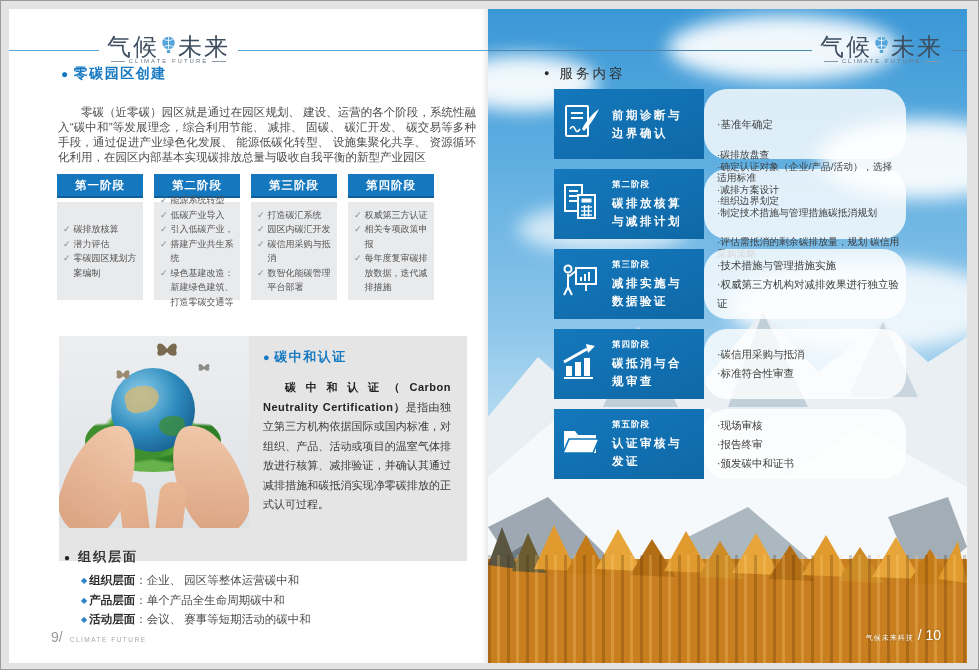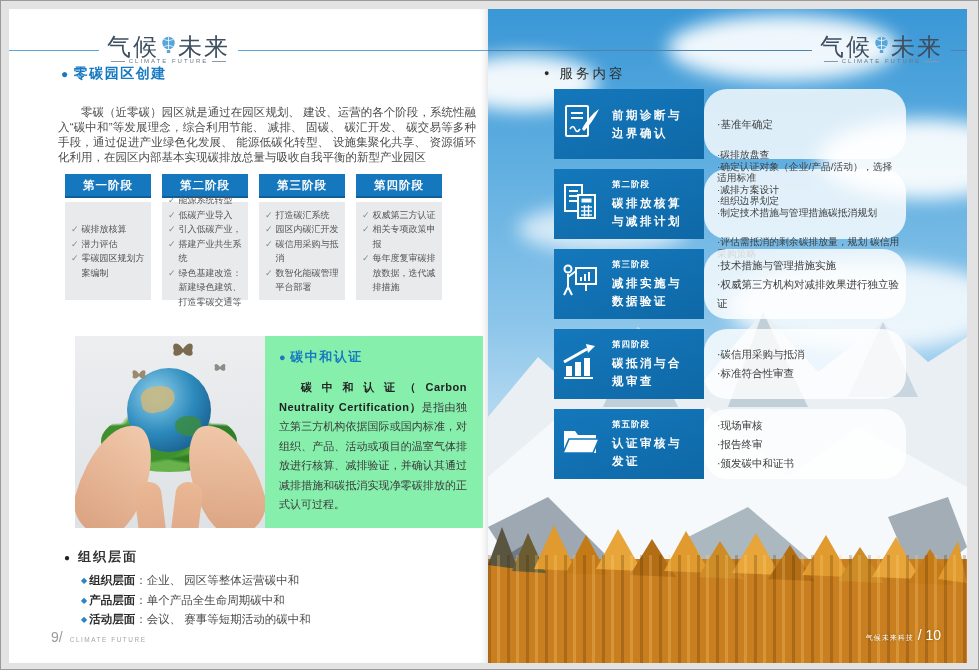--- a/index.html
+++ b/index.html
@@ -16,29 +16,29 @@
   .logo-row{display:flex;align-items:center;gap:2px;font-weight:normal;font-size:24px;color:#3d4e60;letter-spacing:2px;line-height:19px;}
   .logo-sub{font-size:6px;color:#6b7886;letter-spacing:2px;margin-top:2px;display:flex;align-items:center;gap:4px;}
   .logo-sub::before,.logo-sub::after{content:"";width:14px;height:1px;background:#8a97a5;}
   .balloon{display:inline-block;}
 
   
   .sec-title{position:absolute;left:52px;top:56px;font-size:14px;font-weight:bold;color:#1679c2;letter-spacing:1.5px;}
   .sec-title .dot{font-size:12px;margin-right:4px;}
   .intro{position:absolute;left:49px;top:84px;width:418px;font-size:11.5px;line-height:15px;color:#4c4c4c;text-align:justify;text-indent:2em;}
 
-  .stages{position:absolute;left:56px;top:165px;display:flex;gap:11px;}
+  .stages{position:absolute;left:48px;top:165px;display:flex;gap:11px;}
   .stage{width:86px;}
   .stage-head{height:22px;background:#1577be;color:#fff;font-size:11.5px;font-weight:bold;text-align:center;line-height:22px;letter-spacing:1px;border-bottom:2px solid #0e5e99;}
   .stage-body{margin-top:4px;height:98px;background:#e9eaec;padding:6px 6px;box-sizing:border-box;display:flex;flex-direction:column;justify-content:center;}
   .stage-body li{list-style:none;display:flex;font-size:9px;line-height:14.5px;color:#555;}
   .stage-body ul{margin:0;padding:0;}
   .chk{color:#7d8d8d;margin-right:3px;flex:0 0 auto;}
 
-  .cert-panel{position:absolute;left:66px;top:327px;width:408px;height:192px;background:#86efac;}
+  .cert-panel{position:absolute;left:50px;top:327px;width:408px;height:225px;background:#e5e5e5;}
   .photo{position:absolute;left:0;top:0;width:190px;height:192px;background:linear-gradient(#eceef0,#dfe2e5);overflow:hidden;}
   .foliage{position:absolute;left:26px;top:74px;width:136px;height:62px;
     background:
      radial-gradient(ellipse at 18% 55%, #3e8f2e 0 38%, transparent 44%),
      radial-gradient(ellipse at 48% 35%, #55a83c 0 42%, transparent 48%),
      radial-gradient(ellipse at 80% 55%, #2f7f26 0 38%, transparent 44%),
      radial-gradient(ellipse at 32% 82%, #67b24a 0 33%, transparent 39%),
      radial-gradient(ellipse at 64% 85%, #3c8c30 0 33%, transparent 39%);
     border-radius:50%;filter:blur(.5px);}
   .globe{position:absolute;left:52px;top:32px;width:84px;height:84px;border-radius:50%;

